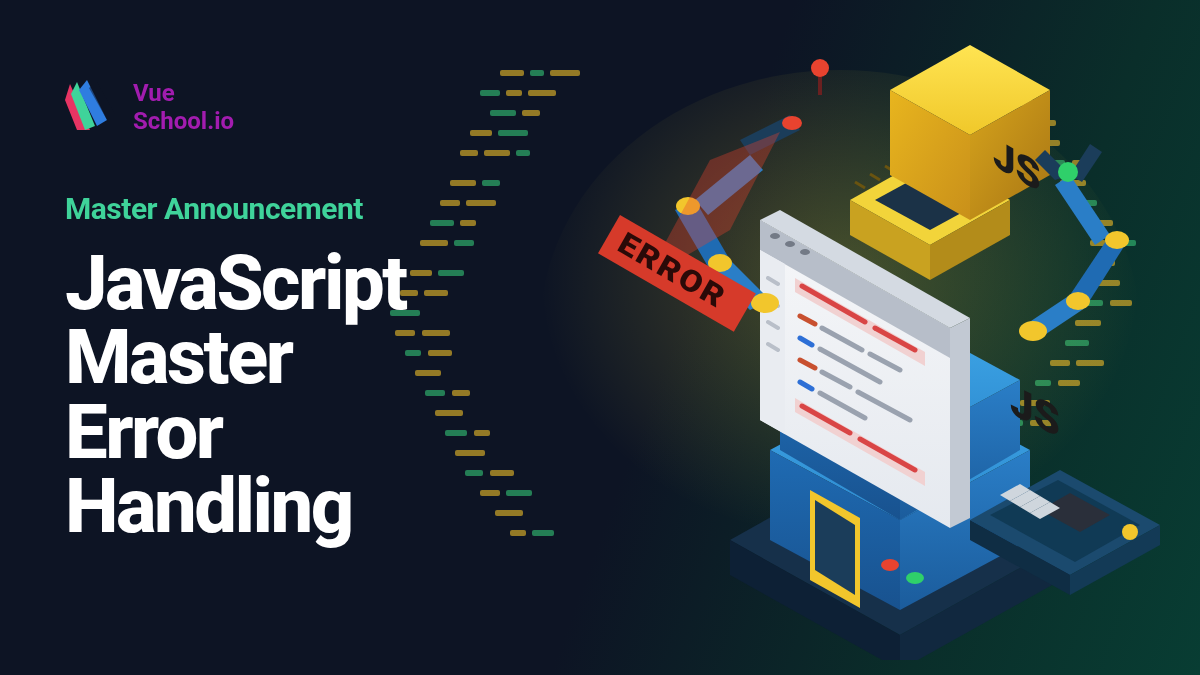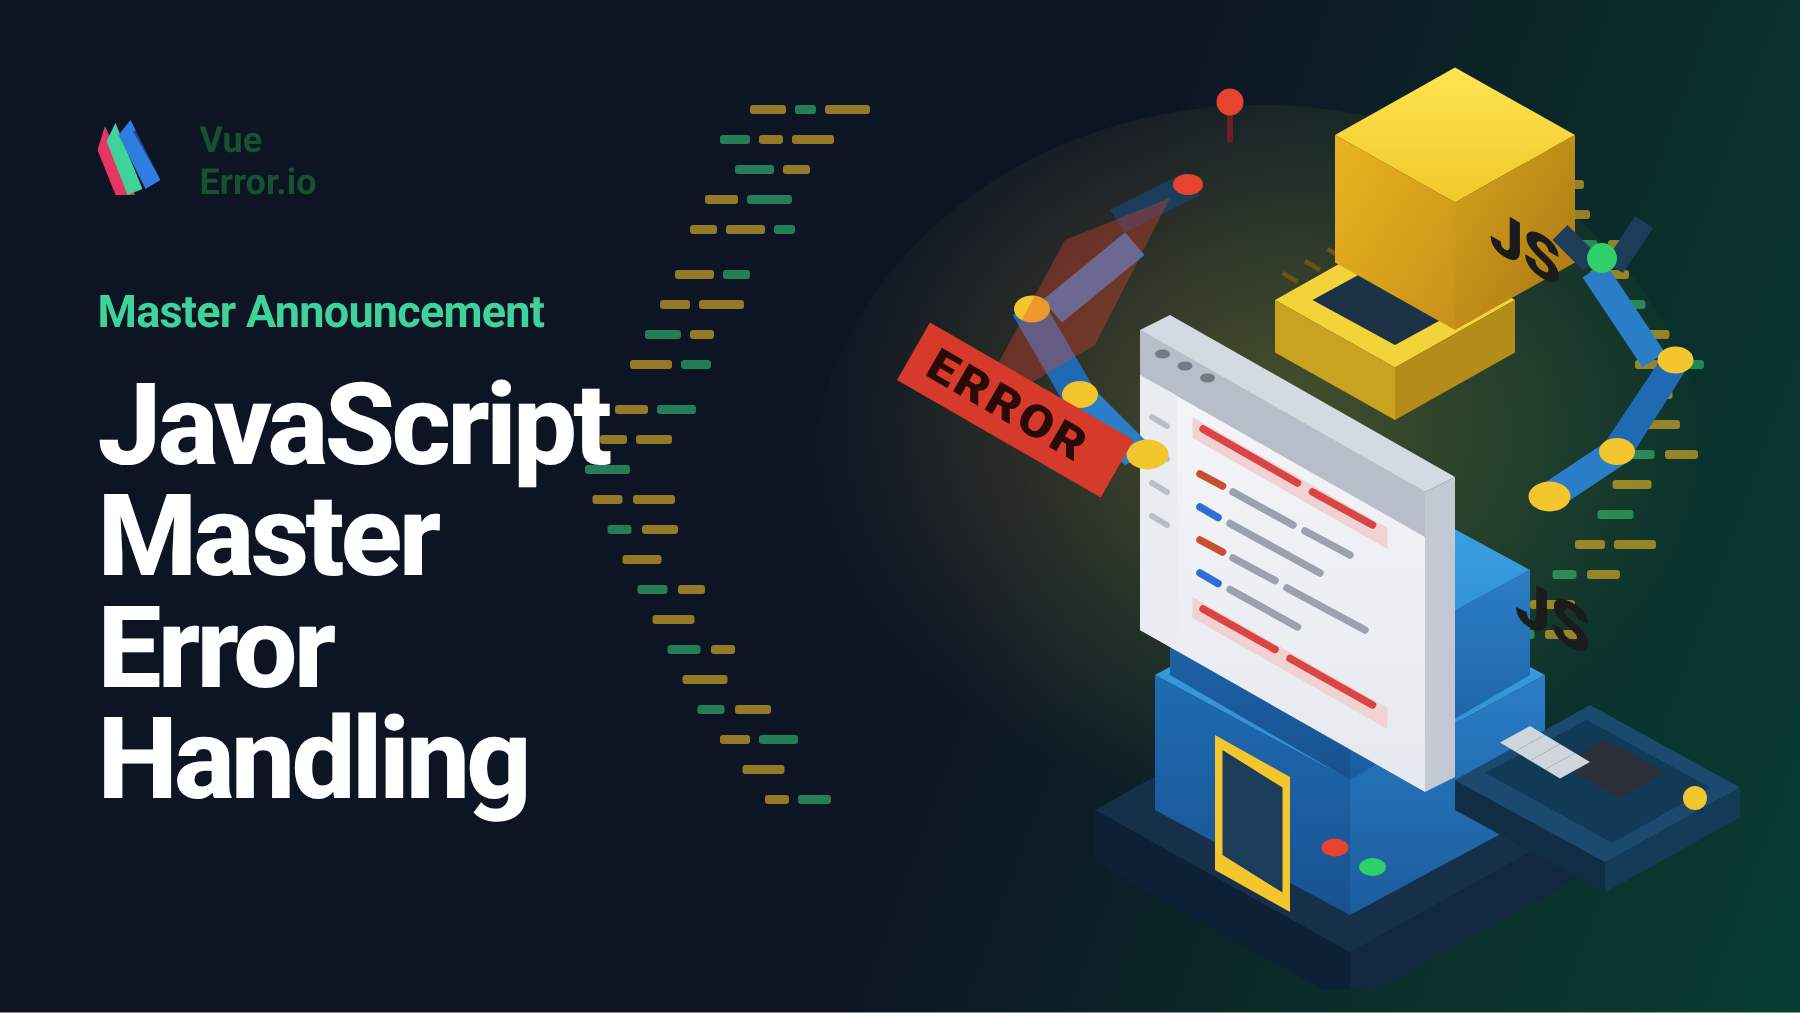--- a/index.html
+++ b/index.html
@@ -22,21 +22,21 @@
 .logo-row {
   display: flex;
   align-items: center;
   gap: 18px;
   margin-bottom: 55px;
 }
 
 .logo-icon svg { display: block; }
 
 .logo-text {
-  color: #14532d;
+  color: #a21caf;
   font-size: 24px;
   font-weight: 700;
   line-height: 1.15;
 }
 
 .subtitle {
   color: #3fd39a;
   font-size: 30px;
   font-weight: 700;
   margin-bottom: 20px;
@@ -164,21 +164,21 @@
     <span class="logo-icon">
       <svg width="50" height="56" viewBox="0 0 50 56">
         <path d="M5 4 L25 50 L12 50 L0 20 Z" fill="#e73463"></path>
         <path d="M12 2 L30 46 L20 50 L6 14 Z" fill="#3fd39a"></path>
         <path d="M22 0 L42 40 L32 46 L14 10 Z" fill="#2f7de0"></path>
         <path d="M32 2 L50 34 L42 40 L24 8 Z" fill="#0d1424" opacity="0.5"></path>
       </svg>
     </span>
     <div class="logo-text">
       <div>Vue</div>
-      <div>Error.io</div>
+      <div>School.io</div>
     </div>
   </div>
 
   <div class="subtitle">Master Announcement</div>
 
   <h1 class="title">
     <div>JavaScript</div>
     <div>Master</div>
     <div>Error</div>
     <div>Handling</div>

